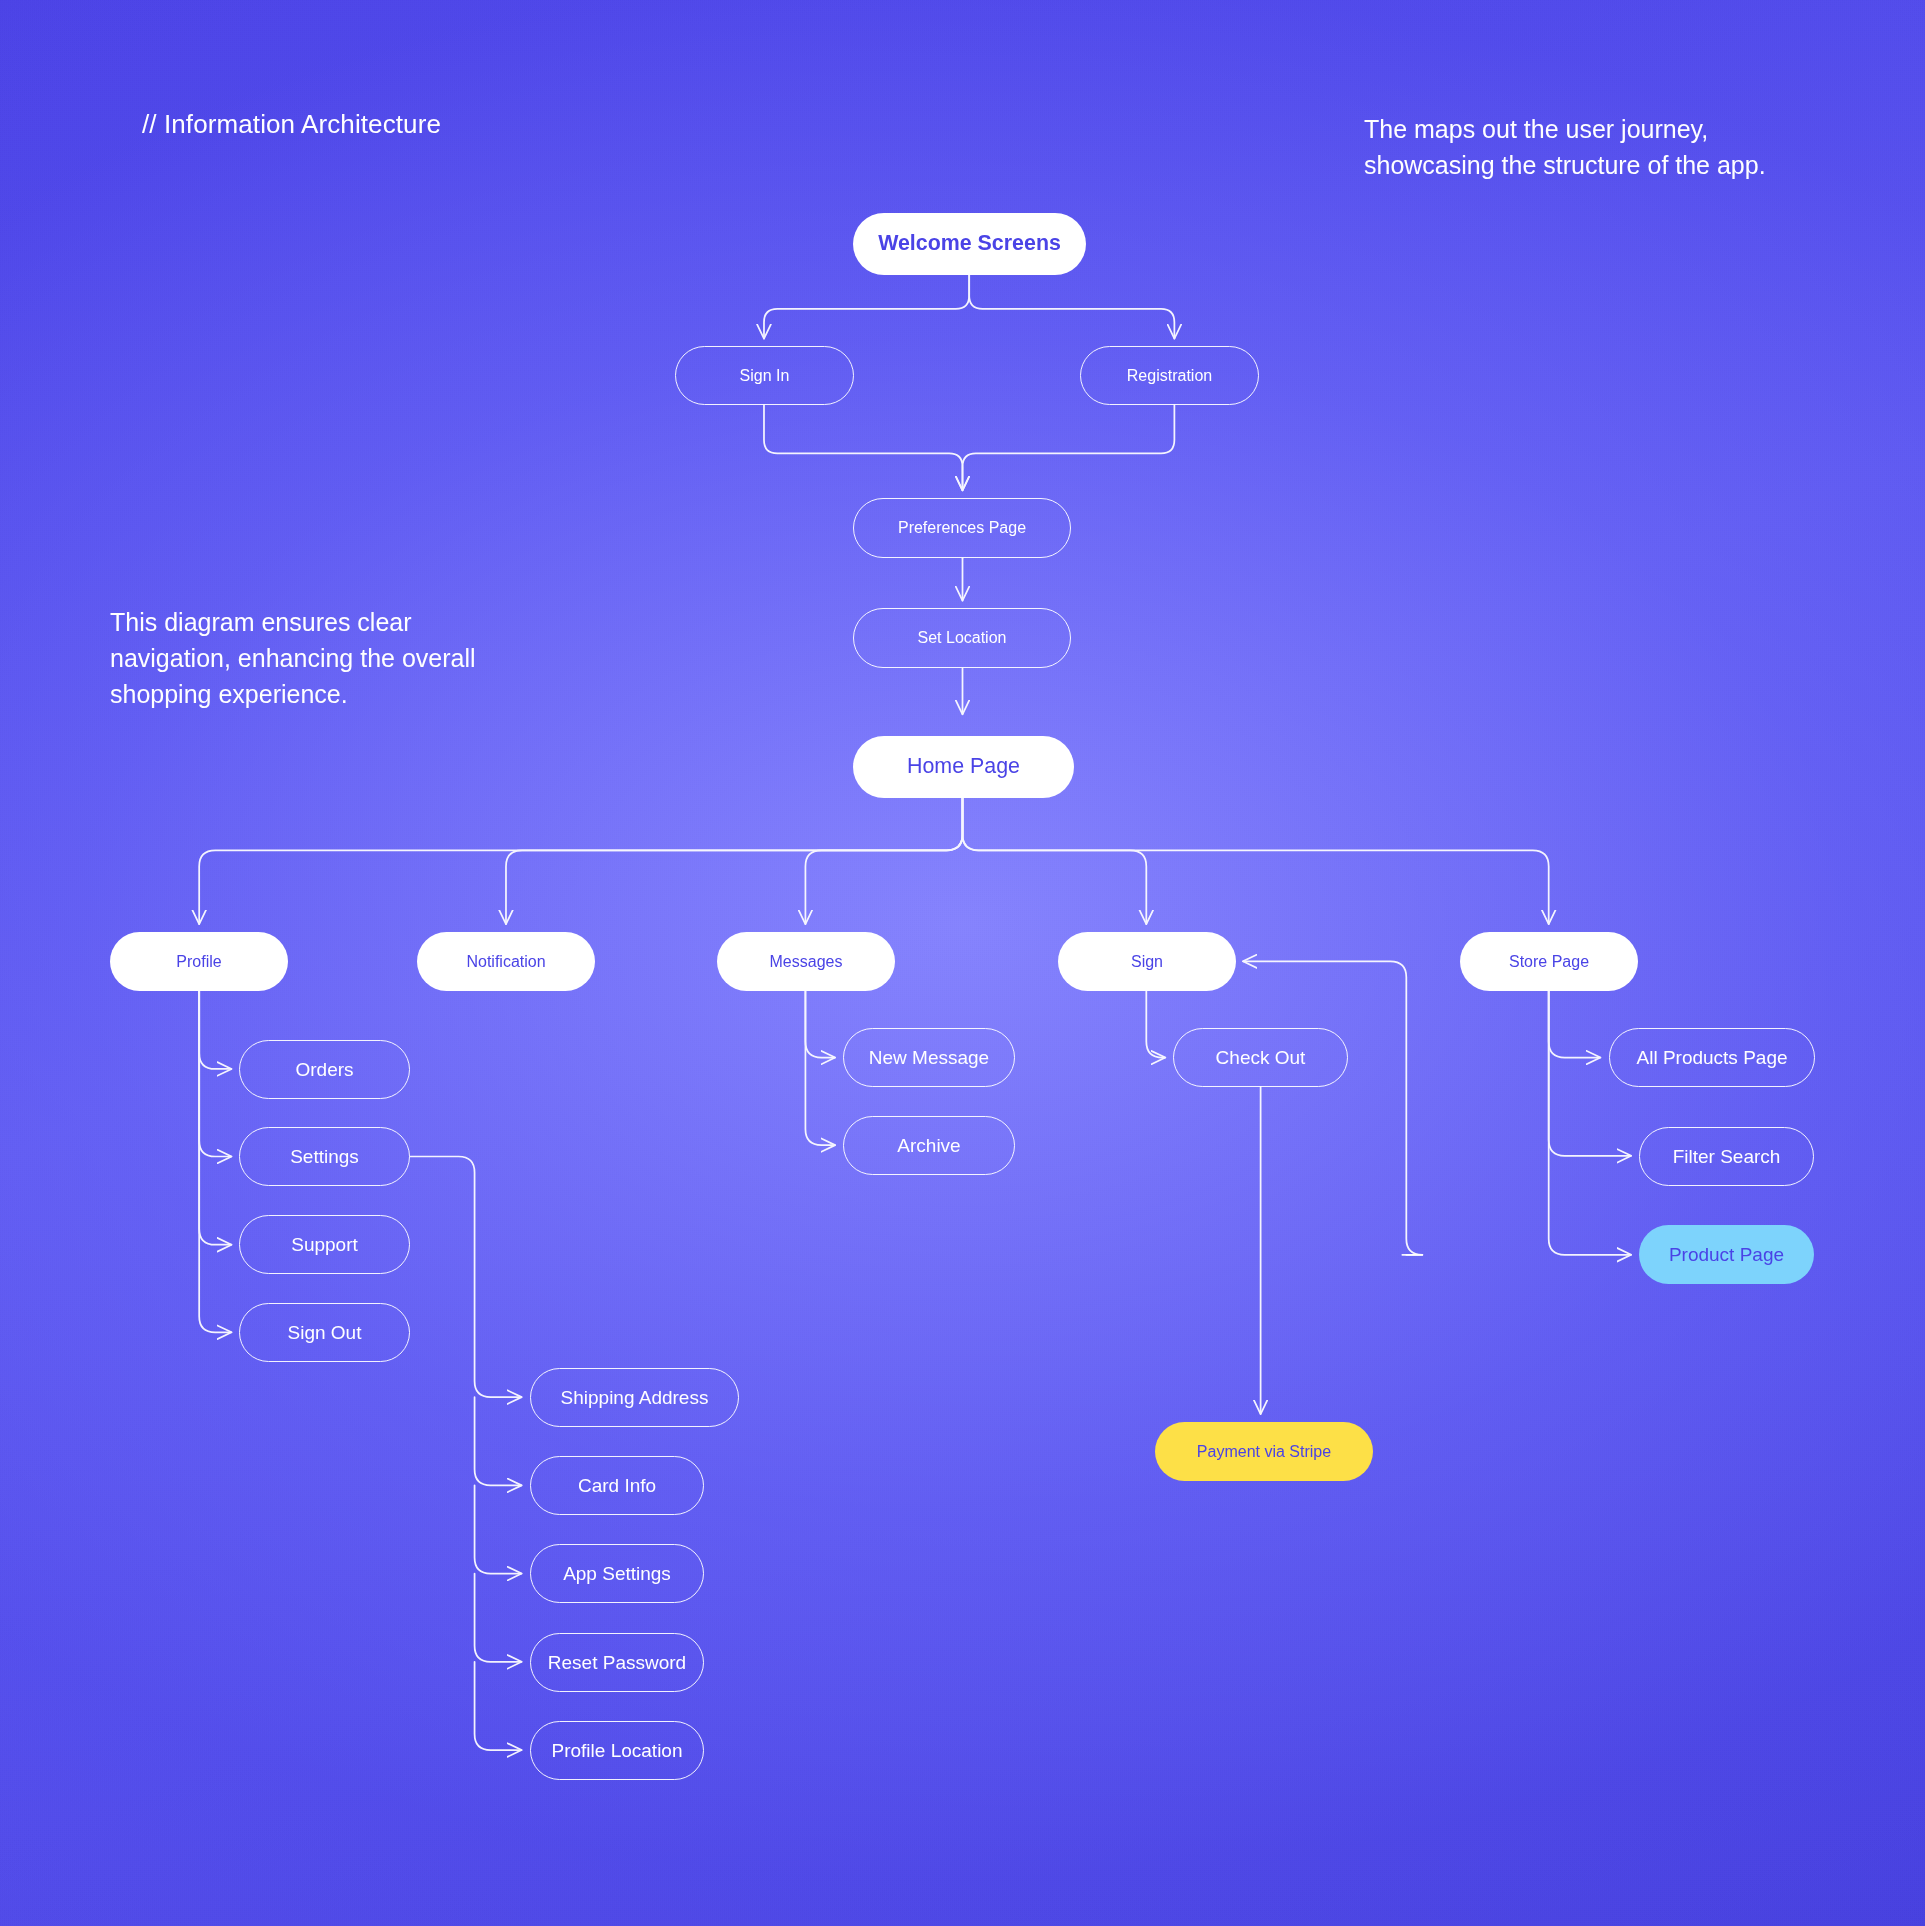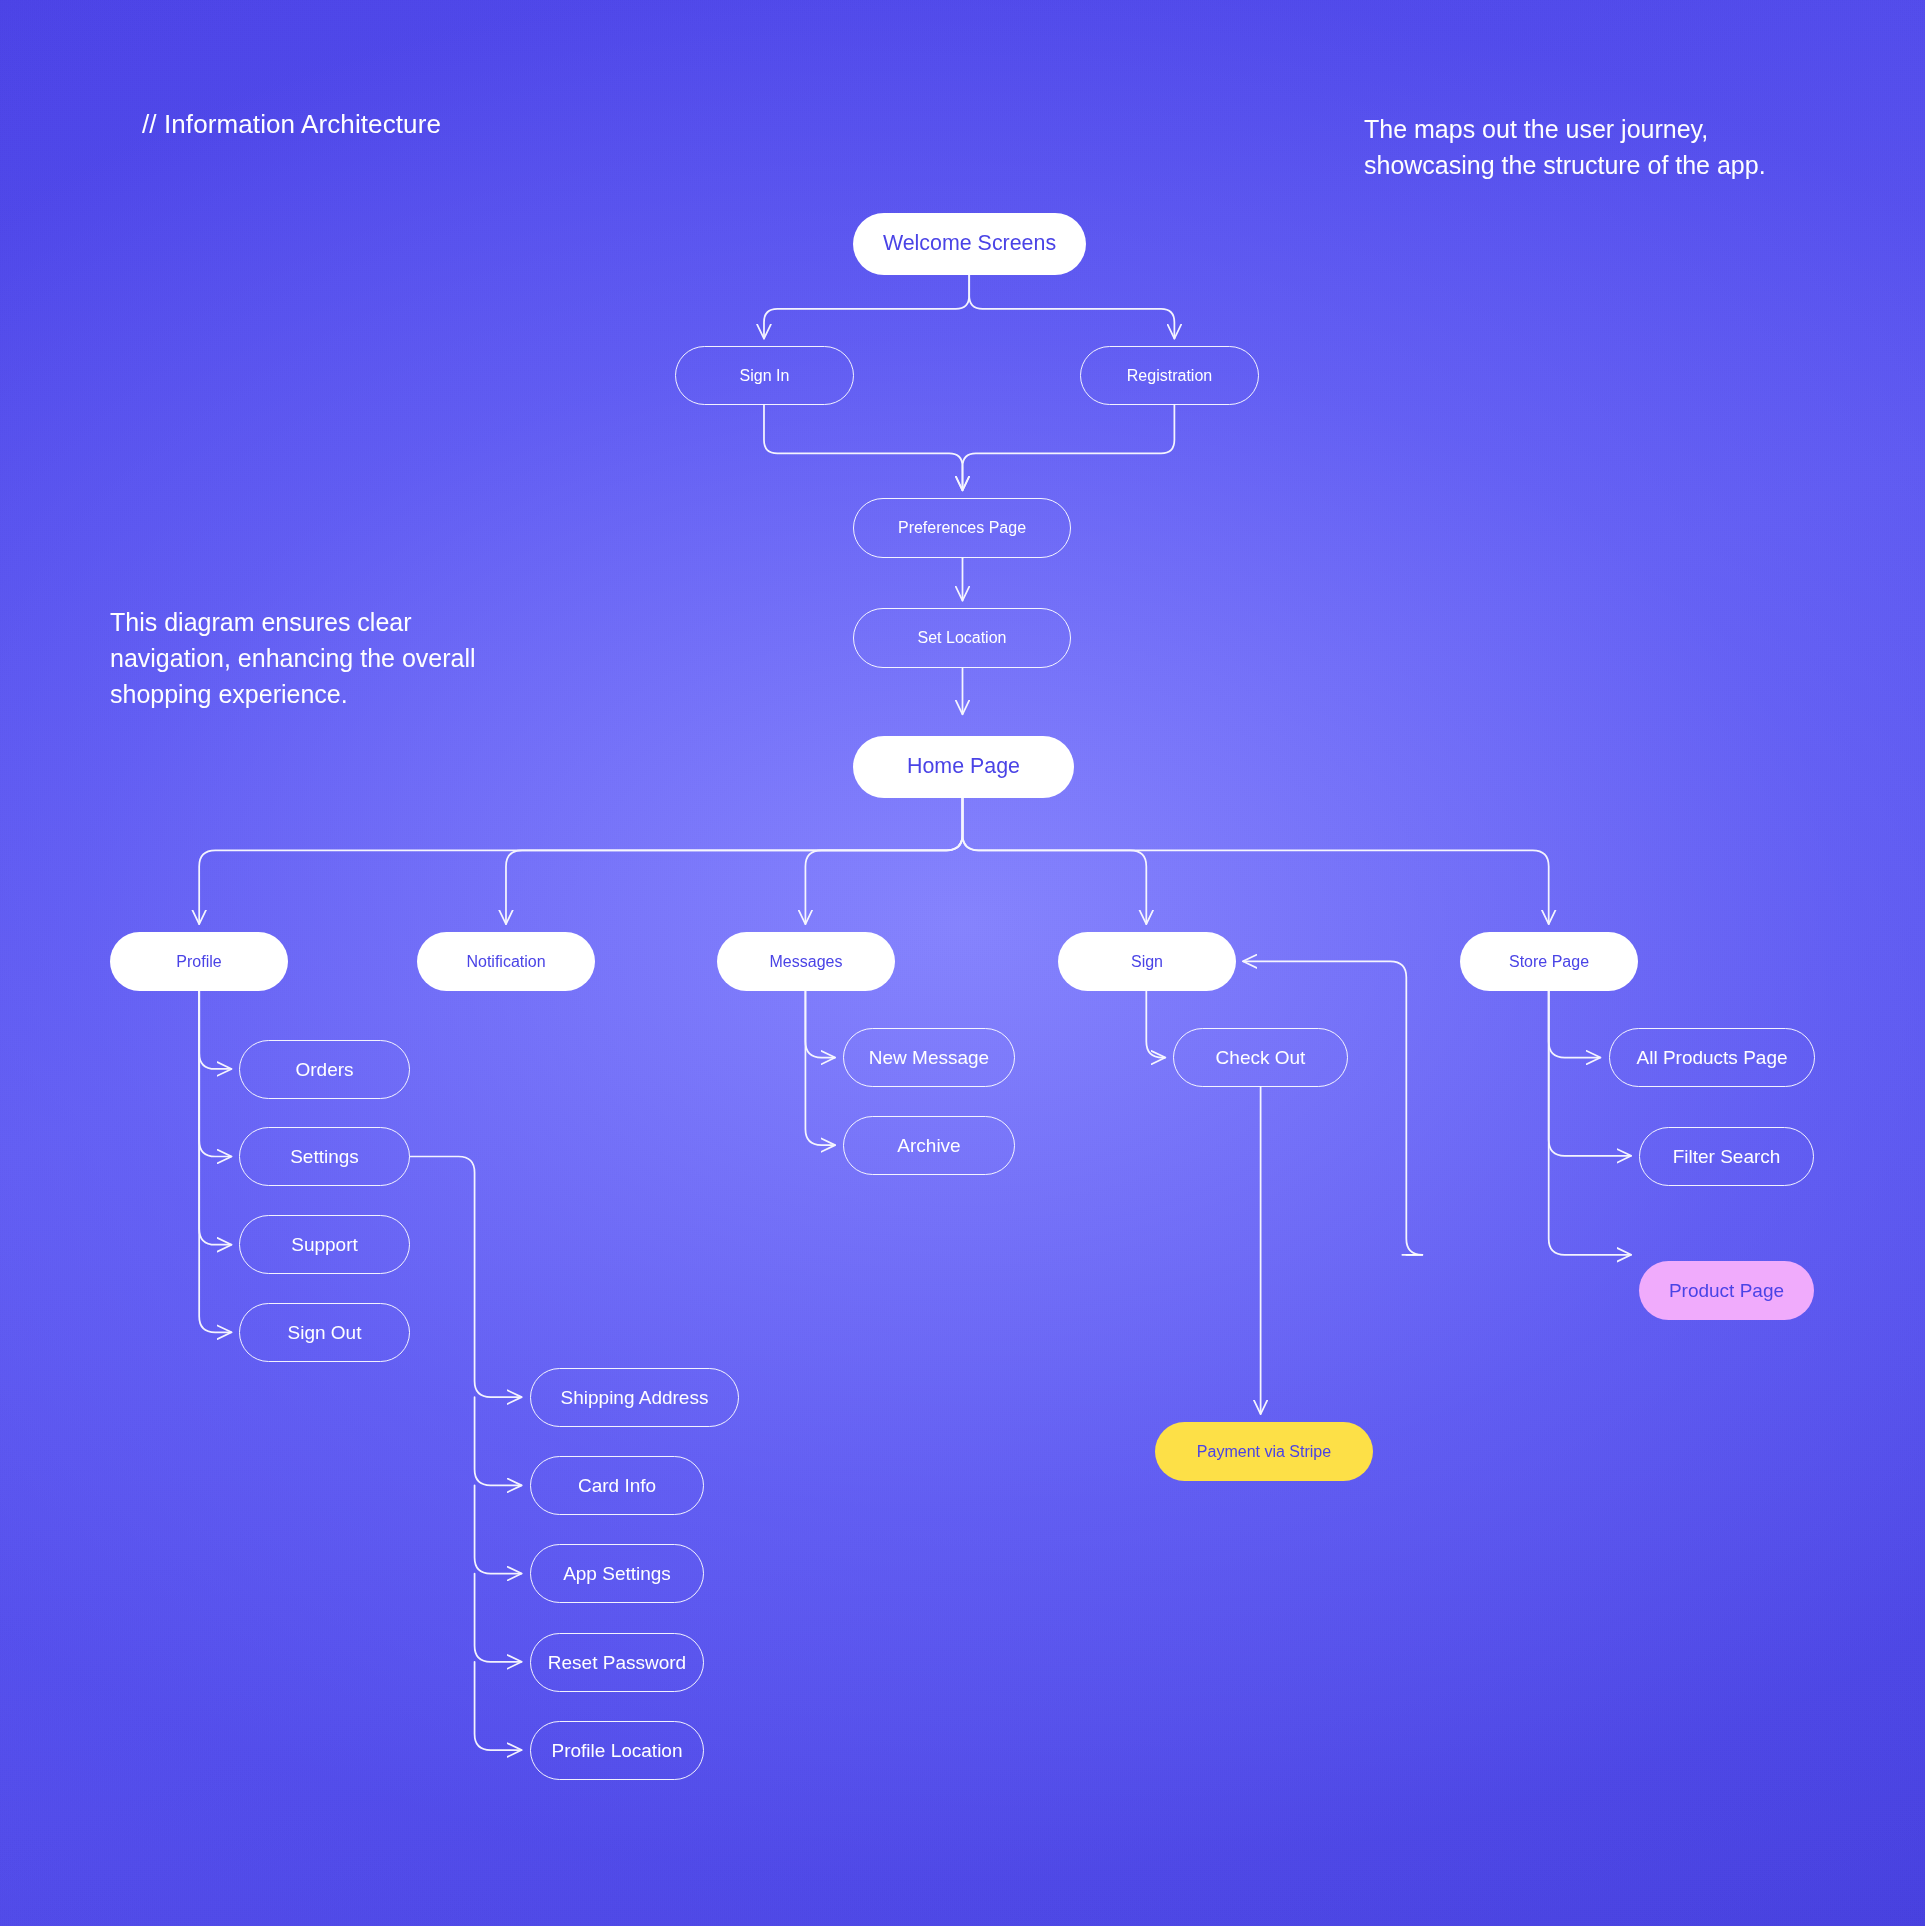--- a/index.html
+++ b/index.html
@@ -68,21 +68,21 @@
   .node.outline {
     background: transparent;
     color: #ffffff;
     border: 1.7px solid rgba(255,255,255,.92);
   }
   .node.accent {
     background: #fde047;
     color: #4a43e6;
     border: 1.3px solid rgba(238,245,163,0);
   }
-  .node.cream { background: #f0abfc; color: #4a43e6; margin-top: 36px; }
+  .node.cream { background: #7dd3fc; color: #4a43e6; }
 
   .t-lg { font-size: 21.4px; }
   .t-md { font-size: 16px; }
   .t-sm { font-size: 19px; }
 </style>
 </head>
 <body>
 
 <div id="grain"></div>
 
@@ -138,21 +138,21 @@
       <path d="M2317,1482 L2317,1853 Q2317,1877 2341,1877 L2440,1877" marker-end="url(#arrow)"></path>
 
       <path d="M2098,1877 L2128,1877 Q2104,1877 2104,1853 L2104,1462 Q2104,1438 2080,1438 L1860,1438" marker-end="url(#arrow)"></path>
     </g>
 
     <g fill="none" stroke="#ffffff" stroke-width="2.6" stroke-linecap="round" opacity="0.93">
       <path d="M2104,1877 L2128,1877"></path>
     </g>
   </svg>
 
-  <div class="node solid" style="left:853px;top:213px;width:233px;height:62px;">
+  <div class="node solid" style="left:853px;top:213px;width:233px;height:62px;font-weight:bold;">
       <span class="label t-lg">Welcome Screens</span>
     </div>
   <div class="node outline" style="left:675px;top:346px;width:179px;height:59px;">
       <span class="label t-md">Sign In</span>
     </div>
   <div class="node outline" style="left:1080px;top:346px;width:179px;height:59px;">
       <span class="label t-md">Registration</span>
     </div>
   <div class="node outline" style="left:853px;top:498px;width:218px;height:60px;">
       <span class="label t-md">Preferences Page</span>

